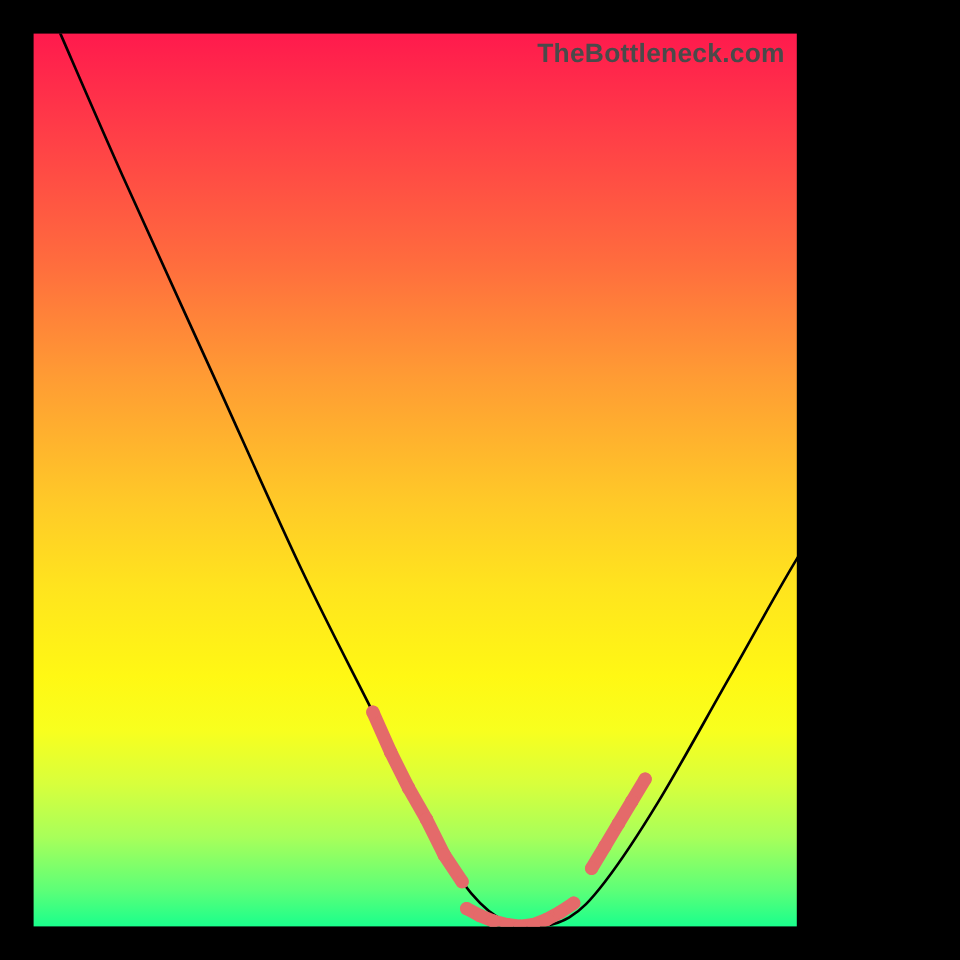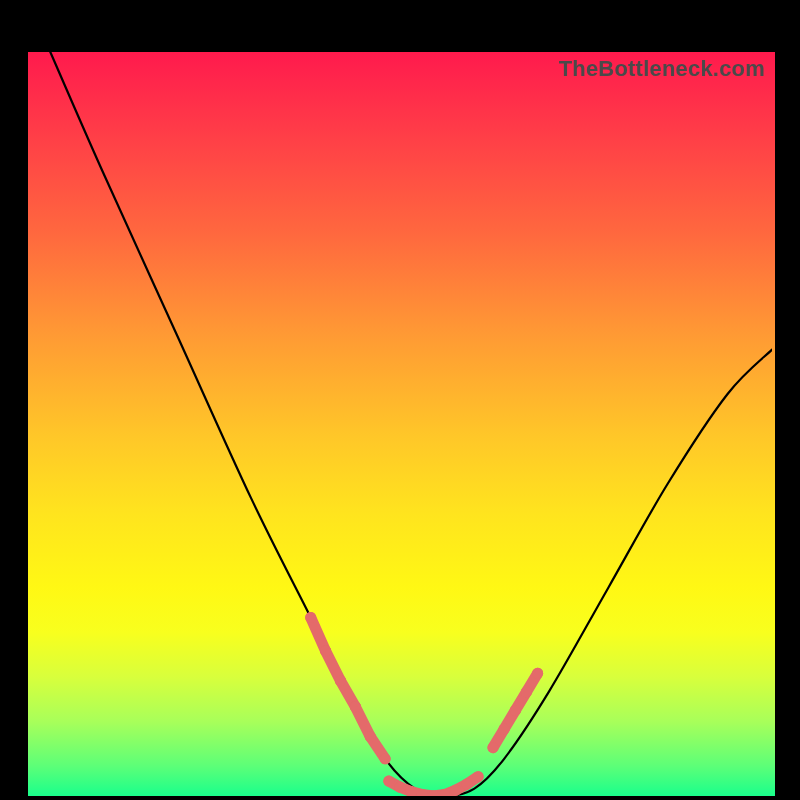--- a/index.html
+++ b/index.html
@@ -16,38 +16,37 @@
     left: 0;
     top: 0;
     width: 800px;
     height: 800px;
     background: #000;
   }
   .plot {
     position: absolute;
     left: 28px;
     top: 28px;
-    width: 747px;
+    width: 636px;
     height: 744px;
     background: linear-gradient(
       to bottom,
       #ff1a4d 0%,
       #ff3a48 10%,
       #ff6a3e 25%,
       #ff9a34 38%,
       #ffc828 52%,
       #ffe41e 62%,
       #fff814 72%,
       #f8ff1e 78%,
       #d8ff3c 84%,
       #a8ff5a 90%,
       #5cff78 96%,
       #1aff8c 100%
     );
-    margin-top: 24px;
   }
   .watermark {
     position: absolute;
     top: 4px;
     right: 10px;
     color: #4a4a4a;
     font-size: 22px;
     font-weight: 600;
     letter-spacing: 0.2px;
     user-select: none;

